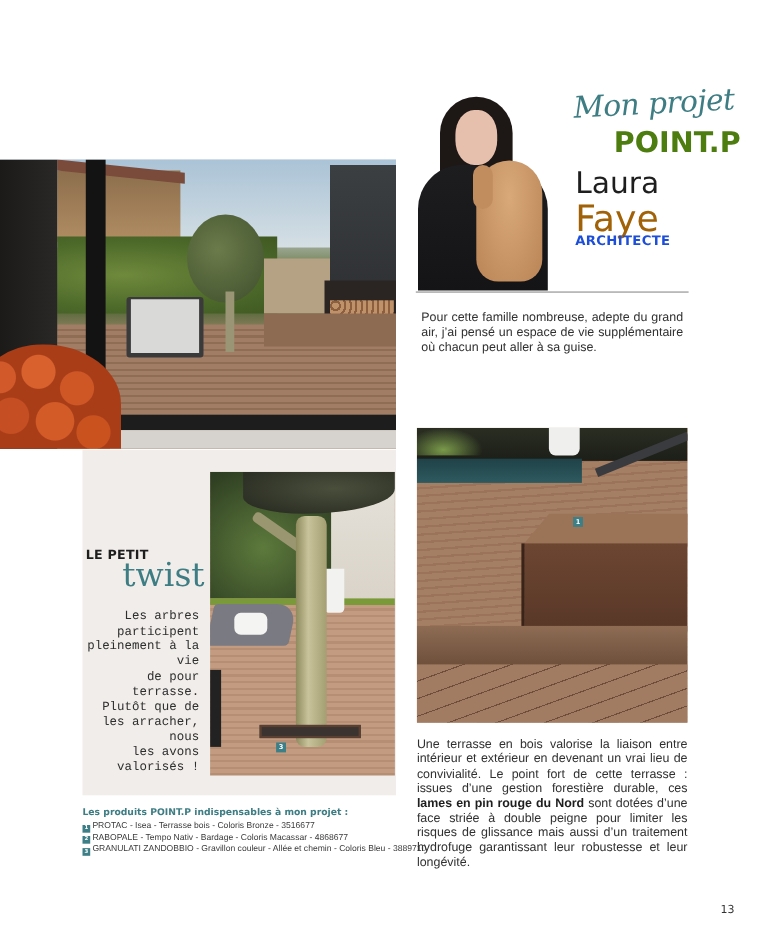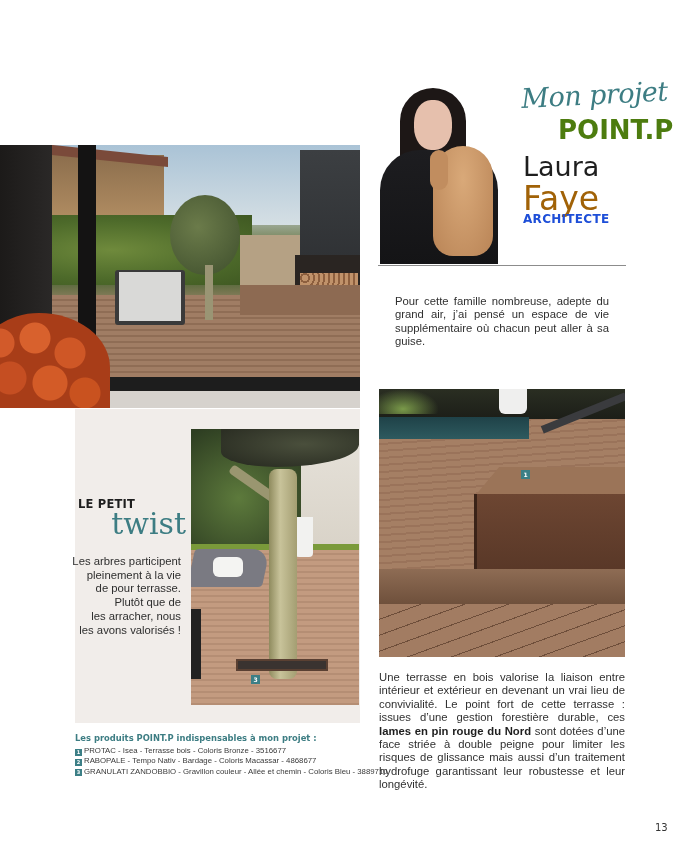--- a/index.html
+++ b/index.html
@@ -59,21 +59,21 @@
 
     #heading-script { left: 522px; top: 85px; font-family: "DejaVu Serif", serif; font-style: italic; font-size: 27px; color: #3d7d83; letter-spacing: -0.5px; line-height: 1; transform: rotate(-3deg); transform-origin: left bottom; }
     #heading-brand { left: 523px; top: 117px; font-family: "DejaVu Sans", sans-serif; font-weight: bold; font-size: 26px; color: #4d7c0f; letter-spacing: 0px; line-height: 1; margin-left: 35px; }
     #name-first { left: 523px; top: 153px; font-family: "DejaVu Sans", sans-serif; font-size: 27px; color: #1e1e1e; line-height: 1; }
     #name-last { left: 523px; top: 182px; font-family: "DejaVu Sans", sans-serif; font-size: 33px; color: #a16207; line-height: 1; }
     #role { left: 523px; top: 212px; font-family: "DejaVu Sans", sans-serif; font-weight: bold; font-size: 12px; color: #1d4ed8; letter-spacing: 0.3px; }
     #divider { left: 378px; top: 265px; width: 248px; height: 1px; background: #8c8c8c; }
 
     .body-text { font-family: "Liberation Sans", sans-serif; font-size: 11.3px; line-height: 13.4px; color: #303030; text-align: justify; text-align-last: left; }
     #intro { left: 379px; top: 279px; width: 246px; }
-    #intro p { margin: 16px; }
+    #intro p { margin: 4px; }
 
     
     #photo-deck { left: 379px; top: 389px; width: 246px; height: 268px; overflow: hidden;
       background: repeating-linear-gradient(176deg, #a57f64 0 5px, #9a735a 5px 7px); }
     #photo-deck .bg { left: 0; top: 0; width: 246px; height: 30px; background: linear-gradient(180deg,#2a2e22,#1c1e18); }
     #photo-deck .plant { left: 0; top: 0; width: 60px; height: 25px; background: radial-gradient(ellipse at 40% 80%, #7a9a4a, transparent 70%); }
     #photo-deck .pot { left: 120px; top: 0; width: 28px; height: 25px; background: #efefee; border-radius: 0 0 6px 6px; }
     #photo-deck .pool { left: 0; top: 28px; width: 150px; height: 22px; background: linear-gradient(180deg,#1f4248,#2e5a5f); }
     #photo-deck .chair-leg { left: 160px; top: 20px; width: 90px; height: 8px; background: #3a3b3e; transform: rotate(-22deg); }
     #photo-deck .box { left: 95px; top: 105px; width: 151px; height: 80px; background: linear-gradient(180deg,#6d4632 0%,#583727 100%); border-left: 3px solid #3a2318; }
@@ -85,21 +85,21 @@
     .badge { width: 9px; height: 9px; background: #3c7f86; color: #fff; font-family: "DejaVu Sans", sans-serif; font-size: 6px; font-weight: bold; line-height: 9px; text-align: center; display: inline-block; }
     #badge-1 { left: 521px; top: 470px; }
 
     #outro { left: 379px; top: 671px; width: 246px; }
     #outro b { font-weight: bold; color: #1e1e1e; }
 
     
     #panel { left: 75px; top: 409px; width: 285px; height: 314px; background: #f1edea; }
     #twist-label { left: 78px; top: 497px; width: 103px; text-align: left; font-family: "DejaVu Sans", sans-serif; font-weight: bold; font-size: 11.5px; color: #1e1e1e; letter-spacing: 0.2px; }
     #twist-script { left: 78px; top: 509px; width: 108px; text-align: right; font-family: "DejaVu Serif", serif; font-size: 30px; line-height: 1; color: #3d7d83; }
-    #twist-text { left: 70px; top: 555px; width: 111px; text-align: right; font-family: Liberation Sans, sans-serif; font-size: 11.3px; line-height: 13.7px; color: #2e2e2e; }
+    #twist-text { left: 70px; top: 555px; width: 111px; text-align: right; font-family: Liberation Mono, monospace; font-size: 11.3px; line-height: 13.7px; color: #2e2e2e; }
 
     
     #photo-tree { left: 191px; top: 429px; width: 168px; height: 276px; overflow: hidden;
       background: repeating-linear-gradient(180deg, #c39b80 0 4px, #b58e74 4px 6px); }
     #photo-tree .greens { left: 0; top: 0; width: 120px; height: 115px; background: radial-gradient(ellipse at 40% 60%, #5d7a3c, #2e3e22 80%); }
     #photo-tree .wall { left: 110px; top: 0; width: 58px; height: 120px; background: linear-gradient(180deg,#e6e2da,#d9d3c8); }
     #photo-tree .canopy { left: 30px; top: 0; width: 138px; height: 38px; border-radius: 0 0 60% 40%; background: radial-gradient(ellipse at 60% 40%, #4a4f3c, #2c2f24 80%); }
     #photo-tree .lawn { left: 0; top: 115px; width: 168px; height: 6px; background: #7a9a3a; }
     #photo-tree .pot { left: 104px; top: 88px; width: 18px; height: 40px; background: #f2f2f0; border-radius: 0 0 4px 4px; }
     #photo-tree .lounger { left: 0; top: 120px; width: 75px; height: 38px; background: #7a7a82; border-radius: 4px 18px 4px 4px; transform: skewX(-12deg); }

